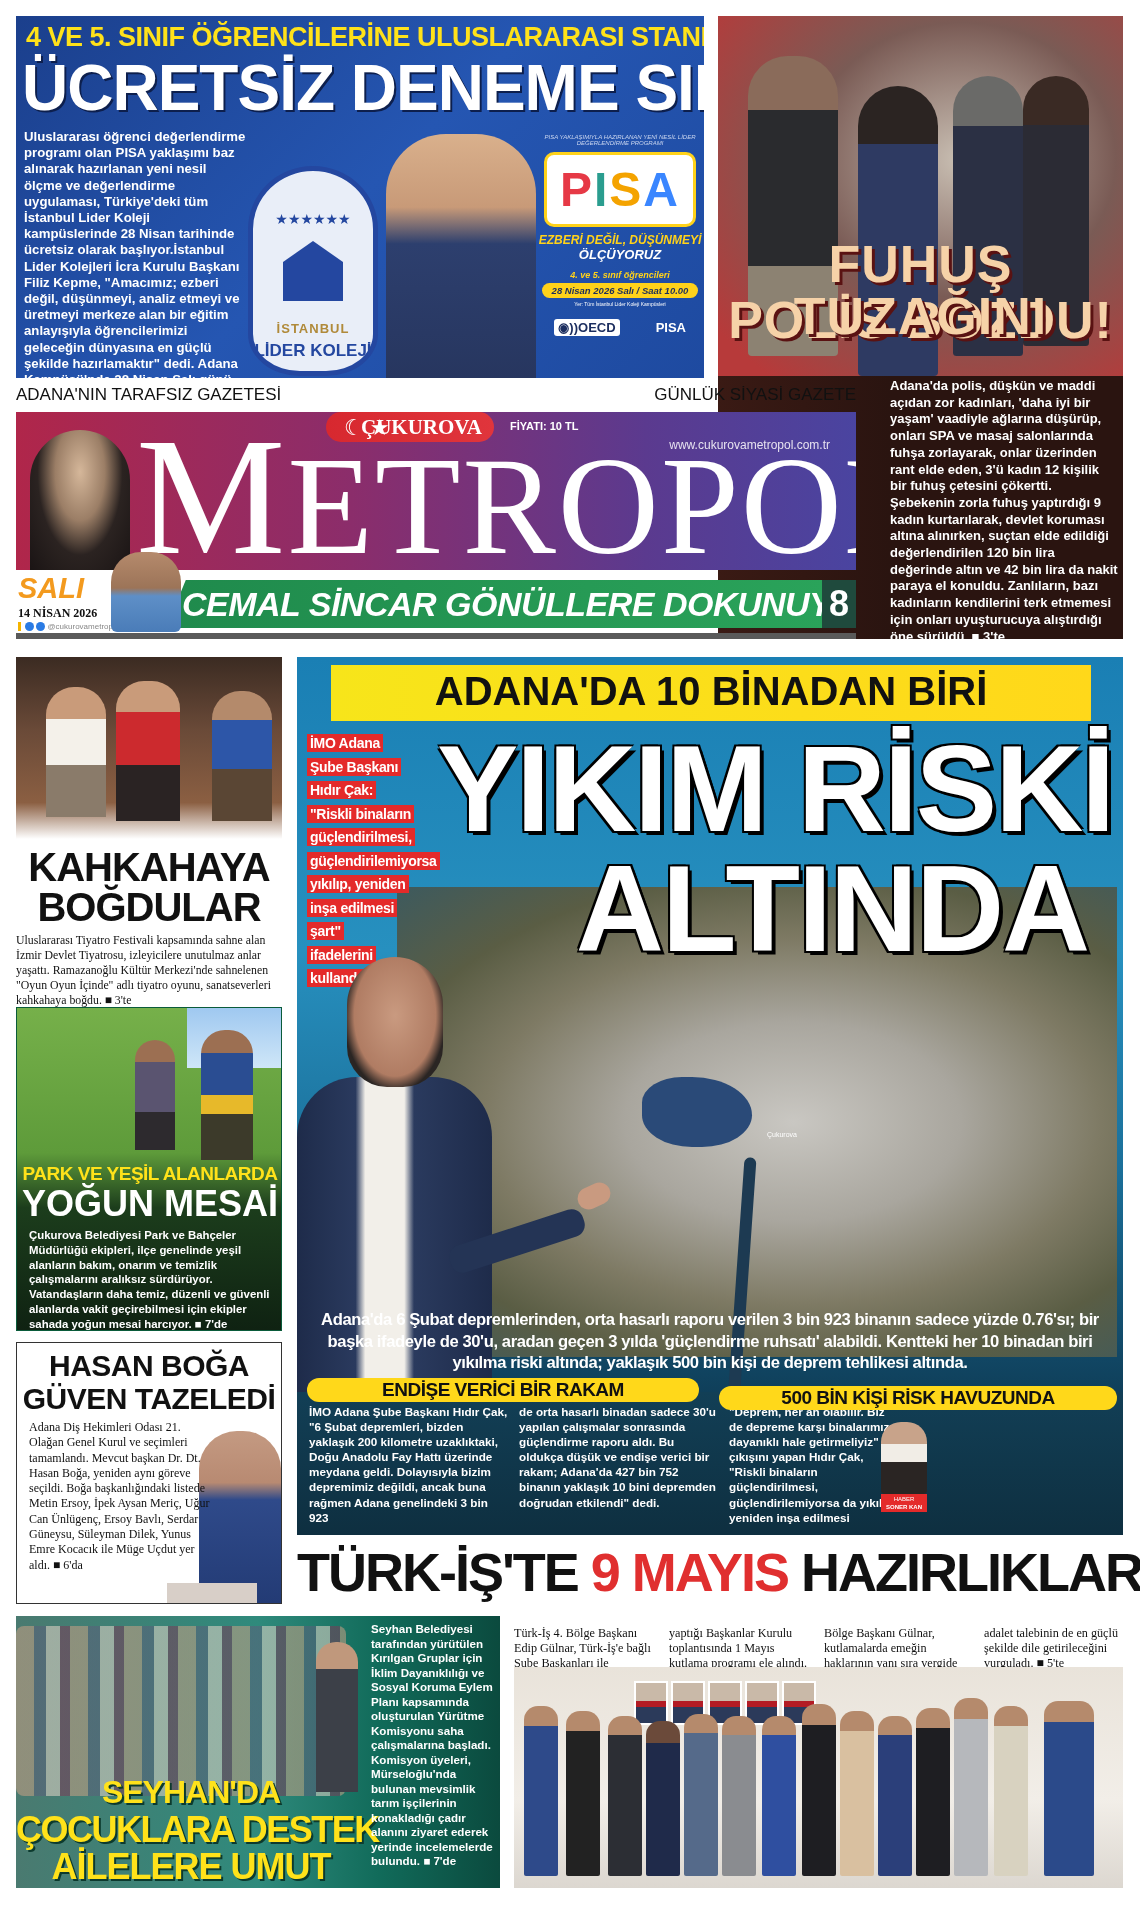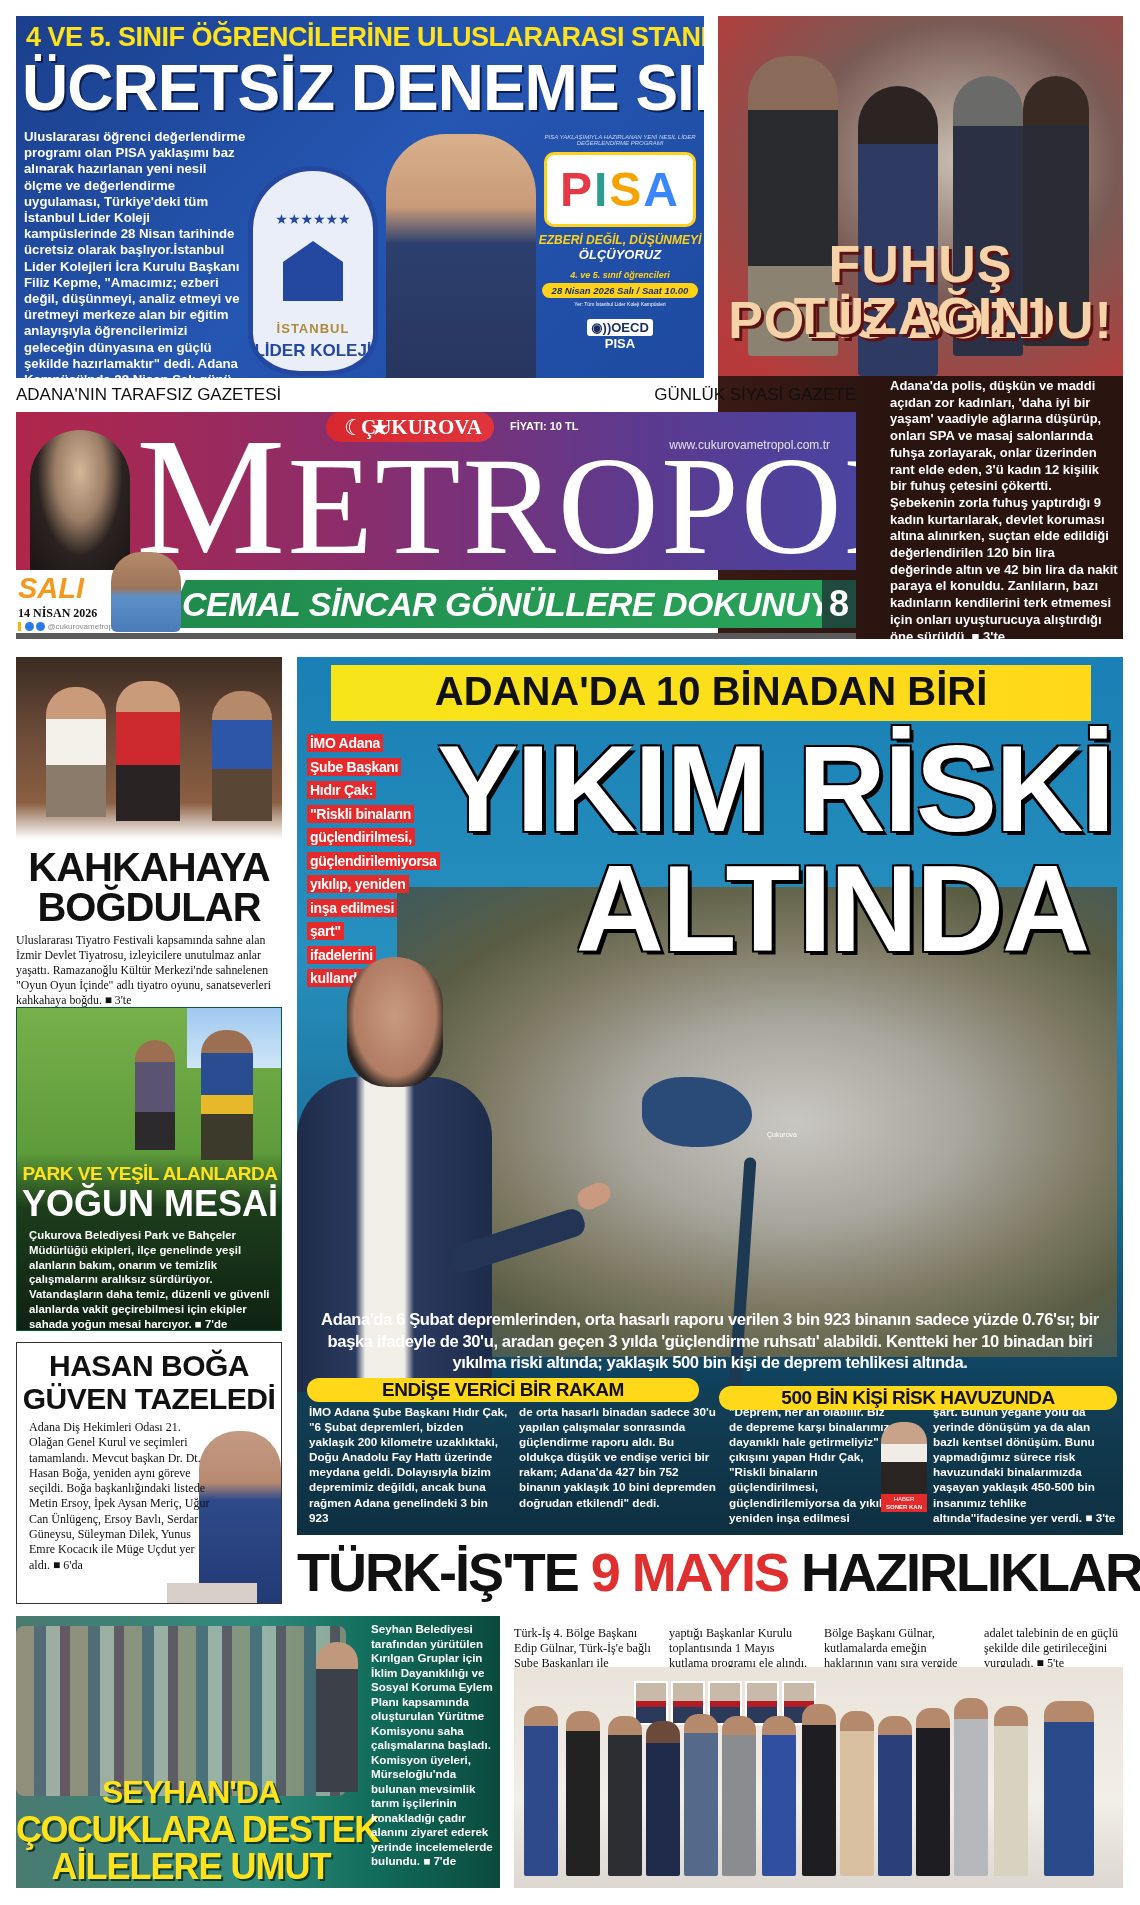--- a/index.html
+++ b/index.html
@@ -19,21 +19,21 @@
   #pisa .woman { position: absolute; left: 370px; top: 118px; width: 150px; height: 244px; background: linear-gradient(180deg, #d9b08c 0%, #c89a78 30%, #2d3f6e 45%, #27365f 100%); border-radius: 60px 60px 0 0; }
   #pisa .poster { position: absolute; left: 520px; top: 118px; width: 168px; height: 244px; }
   #pisa .poster .small { color: #c9d5ef; font-size: 6px; text-align: center; font-style: italic; }
   #pisa .poster .pisabox { margin: 6px 8px; height: 75px; background: #ffffff; border: 3px solid #ffd21a; border-radius: 10px; display: flex; align-items: center; justify-content: center; font-size: 48px; font-weight: 900; letter-spacing: 2px; }
   #pisa .poster .pisabox span:nth-child(1){color:#e63946} #pisa .poster .pisabox span:nth-child(2){color:#2a9d8f} #pisa .poster .pisabox span:nth-child(3){color:#f4a300} #pisa .poster .pisabox span:nth-child(4){color:#3a86ff}
   #pisa .poster .slogan1 { text-align: center; color: #ffd21a; font-size: 12px; font-weight: 900; font-style: italic; }
   #pisa .poster .slogan2 { text-align: center; color: #ffffff; font-size: 13px; font-weight: 900; font-style: italic; }
   #pisa .poster .grades { text-align: center; color: #ffd21a; font-size: 9px; font-weight: 700; font-style: italic; margin-top: 8px; }
   #pisa .poster .date { margin: 3px 6px; background: #ffd21a; color: #1b2d5e; font-size: 9.5px; font-weight: 900; font-style: italic; text-align: center; border-radius: 10px; padding: 2px 0; }
   #pisa .poster .loc { text-align: center; color: #ffffff; font-size: 5px; }
-  #pisa .poster .logos { display: flex; justify-content: space-around; align-items: center; margin-top: 12px; font-size: 13px; font-weight: 700; flex-direction: column; }
+  #pisa .poster .logos { display: flex; justify-content: space-around; align-items: center; margin-top: 12px; font-size: 13px; font-weight: 700; }
   #pisa .poster .logos .oecd { color: #1b2d5e; background: #fff; padding: 1px 4px; border-radius: 3px; }
   #pisa .poster .logos .pisa2 { color: #ffffff; }
 
   
   #police { left: 718px; top: 16px; width: 405px; height: 623px; background: #2a1410; overflow: hidden; }
   #police .photo { position: absolute; left: 0; top: 0; width: 405px; height: 360px; background: radial-gradient(ellipse at 60% 40%, #c9bfb3 0%, #7a5b55 45%, #b73a3a 90%); }
   #police .fig { position: absolute; border-radius: 40px 40px 4px 4px; }
   #police .title { position: absolute; left: 0; width: 405px; text-align: center; color: #f6d2a8; font-weight: 900; font-size: 52px; line-height: 1; letter-spacing: 1px; text-shadow: 3px 3px 0 #5a1212; }
   #police .body { position: absolute; left: 172px; top: 362px; width: 228px; color: #ffffff; font-size: 13px; font-weight: 700; line-height: 16.7px; }
   #police .left-shade { position: absolute; left: 0; top: 360px; width: 172px; height: 263px; background: linear-gradient(90deg, #3a1a14, #2a1410); }
@@ -269,21 +269,20 @@
 </section>
 
 <div id="cols" class="abs">
   <div class="c" style="left:12px;width:200px;">İMO Adana Şube Başkanı Hıdır Çak, "6 Şubat depremleri, bizden yaklaşık 200 kilometre uzaklıktaki, Doğu Anadolu Fay Hattı üzerinde meydana geldi. Dolayısıyla bizim depremimiz değildi, ancak buna rağmen Adana genelindeki 3 bin 923</div>
   <div class="c" style="left:222px;width:200px;">de orta hasarlı binadan sadece 30'u yapılan çalışmalar sonrasında güçlendirme raporu aldı. Bu oldukça düşük ve endişe verici bir rakam; Adana'da 427 bin 752 binanın yaklaşık 10 bini depremden doğrudan etkilendi" dedi.</div>
   <div class="c" style="left:432px;width:168px;">"Deprem, her an olabilir. Biz de depreme karşı binalarımızı dayanıklı hale getirmeliyiz" çıkışını yapan Hıdır Çak, "Riskli binaların güçlendirilmesi, güçlendirilemiyorsa da yıkılıp, yeniden inşa edilmesi</div>
   <div class="rep">
     <div class="ph"></div>
     <div class="tag"><span>HABER</span><b>SONER KAN</b></div>
   </div>
-  <div class="c" style="left:636px;width:186px;">şart. Bunun yegane yolu da yerinde dönüşüm ya da alan bazlı kentsel dönüşüm. Bunu yapmadığımız sürece risk havuzundaki binalarımızda yaşayan yaklaşık 450-500 bin insanımız tehlike altında"ifadesine yer verdi. ■ 3'te</div>
 </div>
 <div id="subheads" class="abs">
   <div class="sh" style="left:0;width:392px;">ENDİŞE VERİCİ BİR RAKAM</div>
   <div class="sh" style="left:412px;width:398px;margin-top:8px;">500 BİN KİŞİ RİSK HAVUZUNDA</div>
 </div>
 
 <div id="turkis" class="abs"><span>TÜRK-İŞ'TE </span><span class="red">9 MAYIS</span><span> HAZIRLIKLARI</span></div>
 <div id="turkis-cols" class="abs">
   <div class="c" style="left:0;width:140px;">Türk-İş 4. Bölge Başkanı Edip Gülnar, Türk-İş'e bağlı Şube Başkanları ile</div>
   <div class="c" style="left:155px;width:140px;">yaptığı Başkanlar Kurulu toplantısında 1 Mayıs kutlama programı ele alındı.</div>

